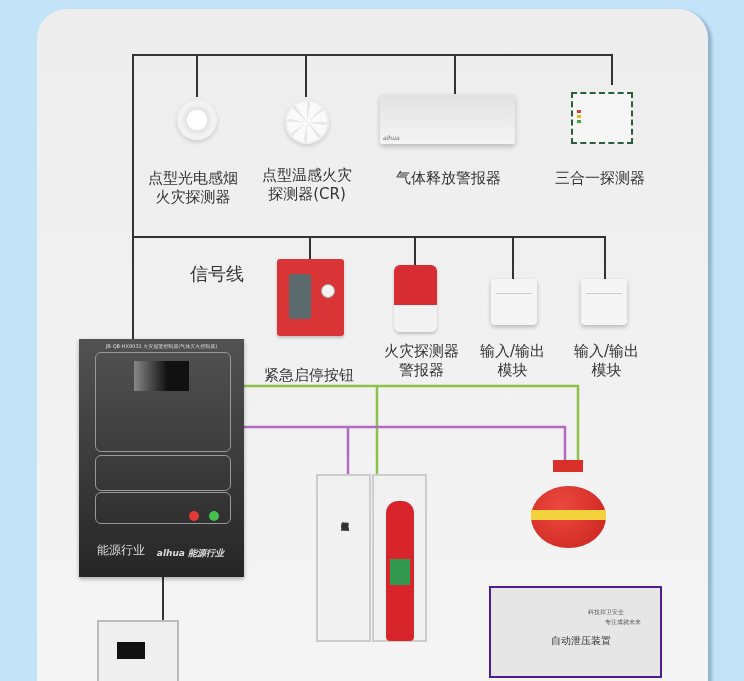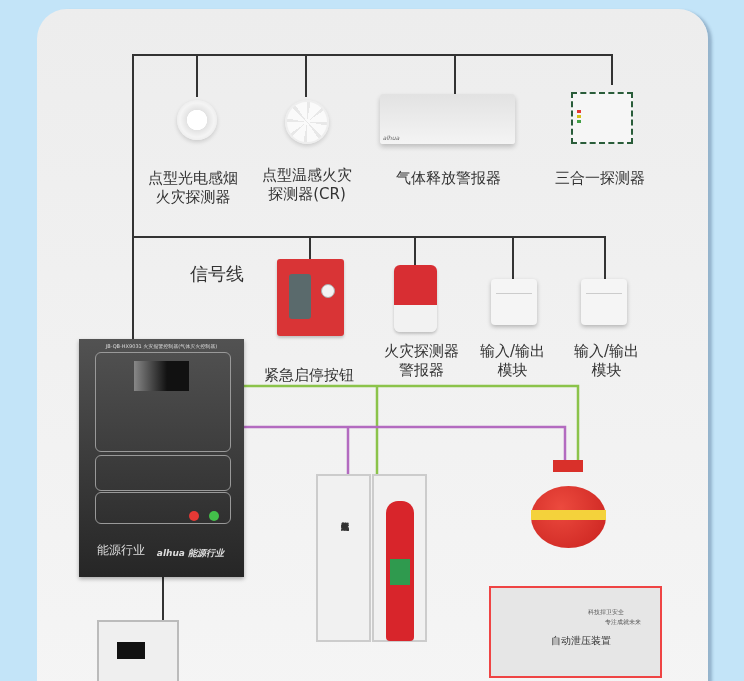--- a/index.html
+++ b/index.html
@@ -27,21 +27,21 @@
   .ctrl .frame{position:absolute;border:1px solid #999;border-radius:6px;}
   .ctrl .key{position:absolute;width:6px;height:5px;background:#eee;}
   .ctrl .footer-l{position:absolute;left:18px;bottom:18px;font-size:12px;color:#ddd;}
   .ctrl .footer-r{position:absolute;right:20px;bottom:17px;font-size:9px;color:#ddd;font-weight:bold;font-style:italic;}
   .cabinet{width:55px;height:168px;background:#f1f1f1;border:2px solid #ccc;box-sizing:border-box;}
   .cabinet .vtext{position:absolute;left:20px;top:40px;font-size:8px;color:#333;writing-mode:vertical-rl;}
   .cyl{position:absolute;left:12px;top:25px;width:28px;height:140px;background:#d8252b;border-radius:12px 12px 4px 4px;}
   .cyl .label{position:absolute;left:4px;top:58px;width:20px;height:26px;background:#2f9a4e;}
   .sphere{width:75px;height:62px;border-radius:50%;background:radial-gradient(circle at 40% 35%,#ec4a3e,#c9211e);}
   .sphere .band{position:absolute;left:0;right:0;top:24px;height:10px;background:#f4d23b;}
-  .box{width:173px;height:92px;background:#e6e6e6;border:2px solid #ef4444;box-sizing:border-box;}
+  .box{width:173px;height:92px;background:#e6e6e6;border:2px solid #4c1d95;box-sizing:border-box;}
   .box .txt{position:absolute;left:60px;top:46px;font-size:10px;color:#333;}
   .box .slog1{position:absolute;left:97px;top:20px;font-size:6px;color:#555;}
   .box .slog2{position:absolute;left:114px;top:30px;font-size:6px;color:#555;}
   .ctrl2{width:82px;height:70px;background:#efefef;border:2px solid #bbb;box-sizing:border-box;}
   .ctrl2 .scr{position:absolute;left:18px;top:20px;width:28px;height:17px;background:#111;}
 </style>
 </head>
 <body>
 
 <div class="card"></div>

